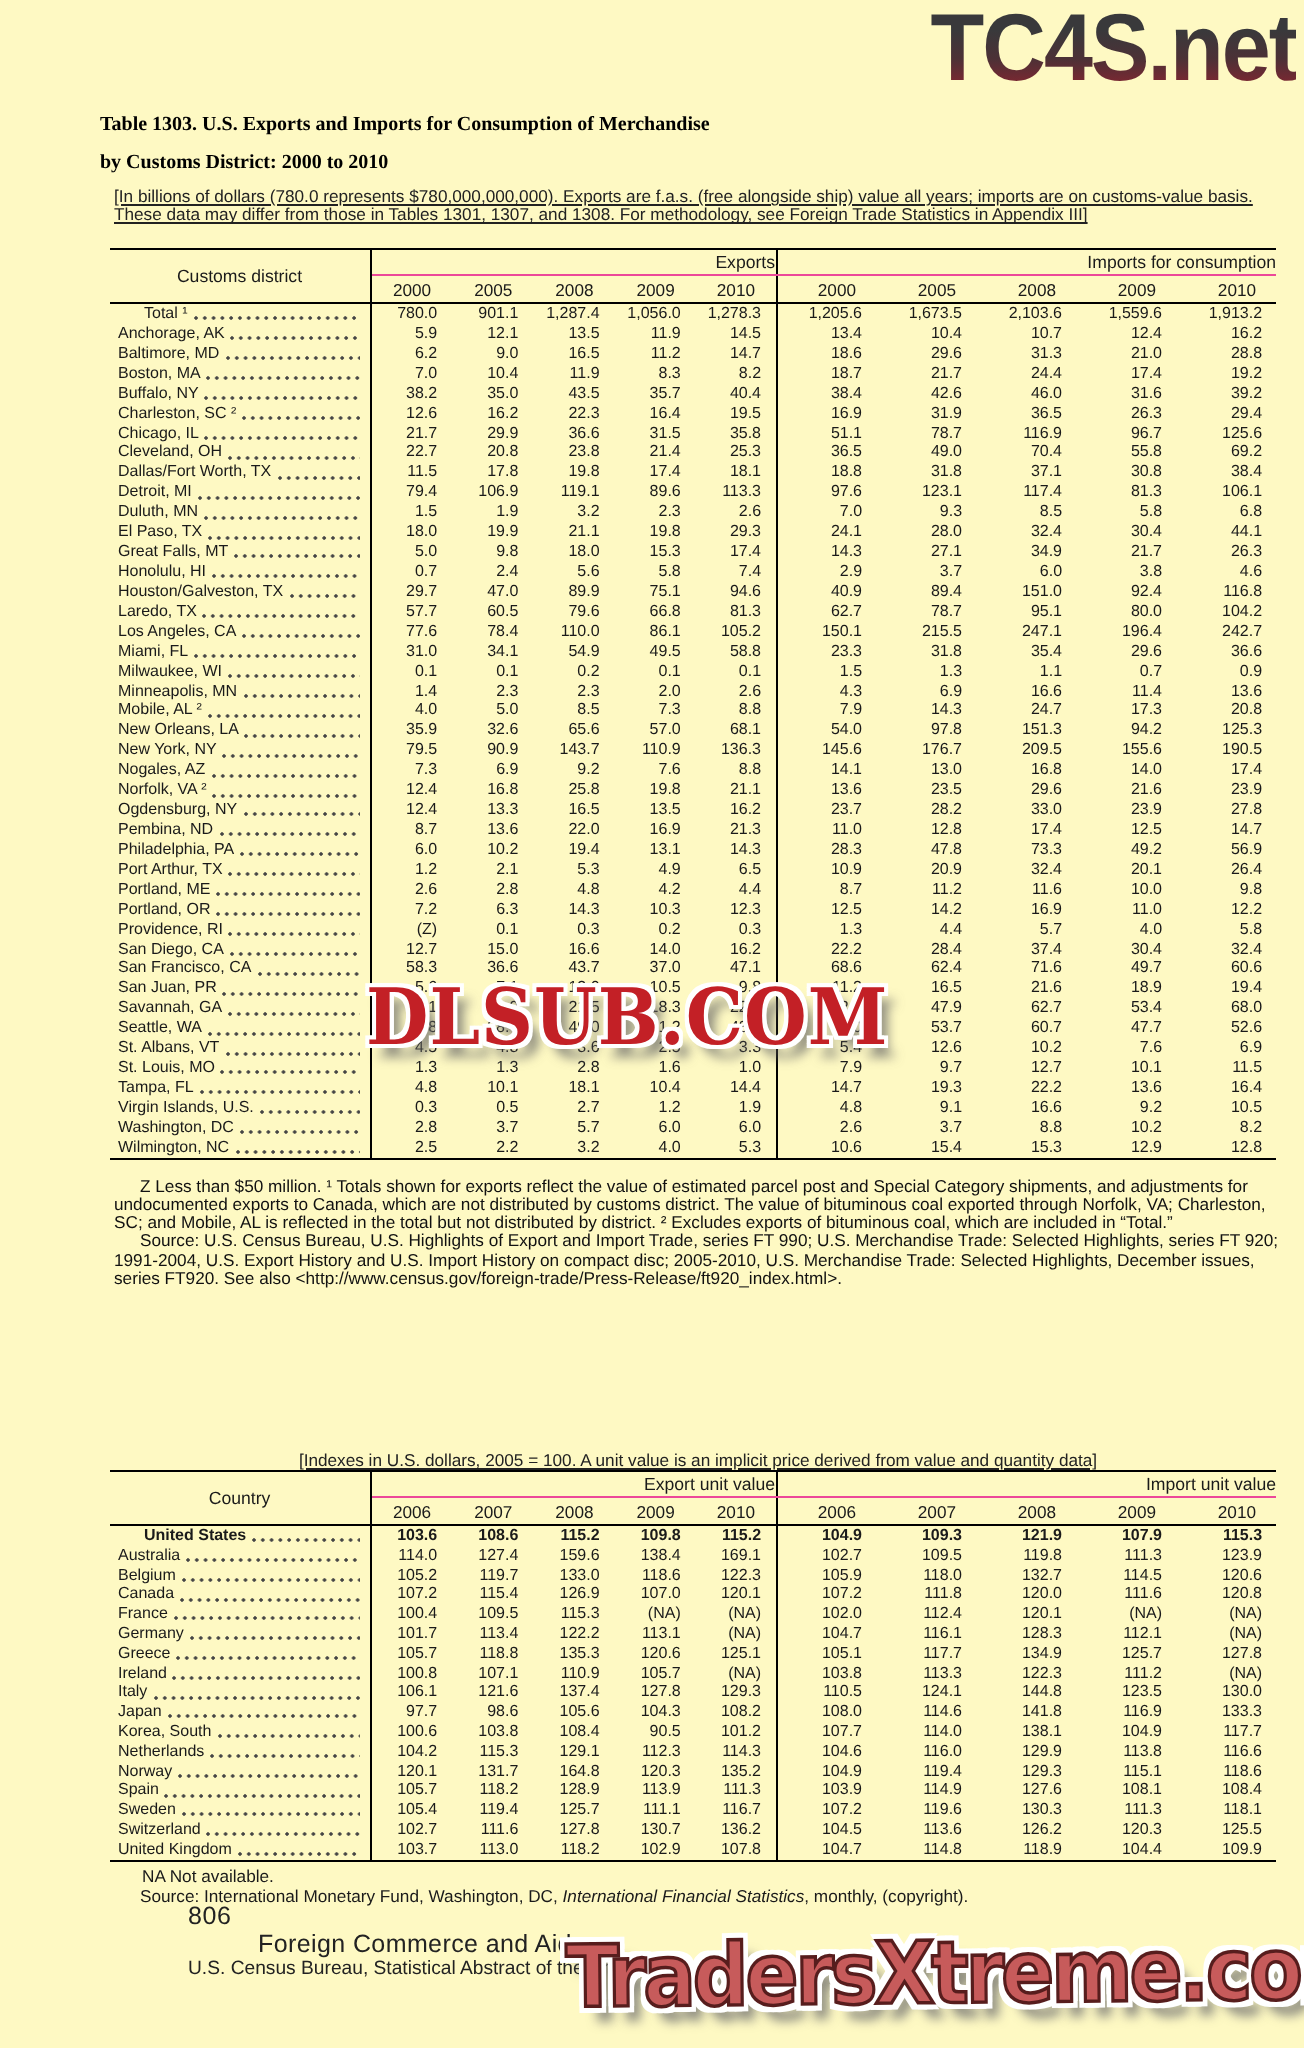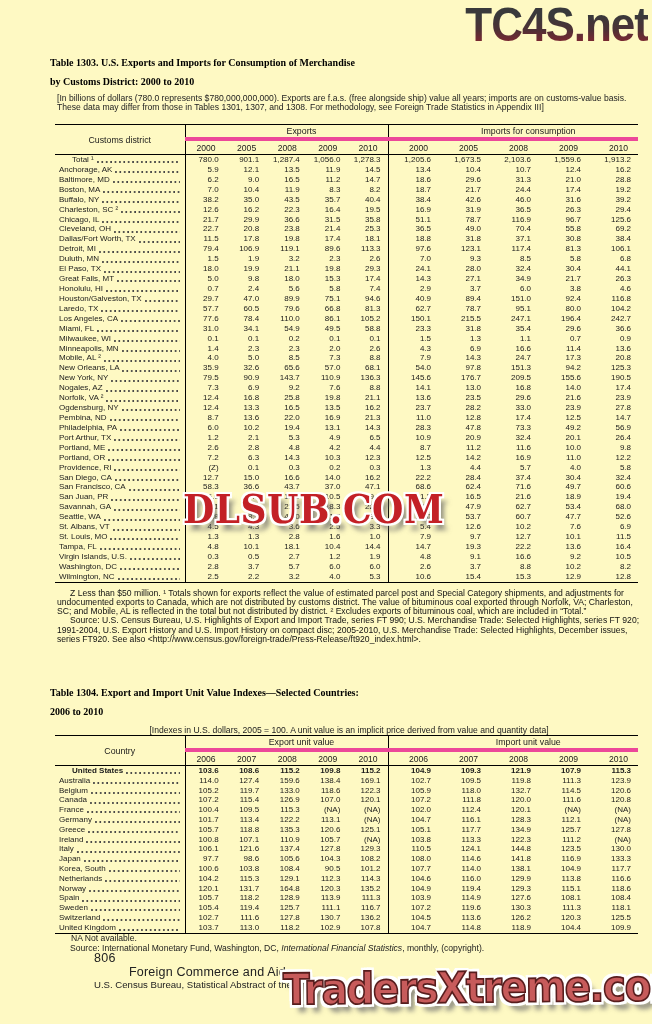--- a/index.html
+++ b/index.html
@@ -5,33 +5,33 @@
   html,body{margin:0;padding:0;background:#9a9a9a;}
   .page{position:relative;width:652px;height:1024px;background:#fef9c3;overflow:hidden;
         font-family:"Liberation Sans",sans-serif;color:#1a1a1a;margin:0 auto;}
 
   
   .tbl-title{position:absolute;left:50px;width:575px;
              font-family:"Liberation Serif",serif;font-weight:700;
              font-size:10px;line-height:19px;color:#000;}
   #t1303-title{top:53px;}
   #t1304-title{top:683px;}
-  .bracket-note{position:absolute;left:57px;width:584px;font-size:8.6px;line-height:9.3px;color:#222;}
+  .bracket-note{position:absolute;left:57px;width:584px;font-size:8.6px;line-height:9.3px;color:#222;text-decoration:underline;}
   #t1303-note{top:94px;}
   #t1304-note{top:726px;text-align:center;}
 
   
   table.stats{position:absolute;left:55px;border-collapse:collapse;table-layout:fixed;width:583px;
               border-top:1.6px solid #000;border-bottom:1.4px solid #000;}
   #table-1303{top:124px;}
   #table-1304{top:735px;}
   col.c-stub{width:130px;} col.c-exp{width:40.6px;} col.c-imp{width:50px;}
   thead{border-bottom:1.4px solid #000;}
   th{font-weight:400;padding:0;white-space:nowrap;}
-  .group-h{font-size:8.8px;height:12px;border-bottom:4px solid #ec4899;text-align:center;padding-left:30px;}
+  .group-h{font-size:8.8px;height:12px;border-bottom:1px solid #ec4899;text-align:right;padding-left:30px;}
   .year-h{font-size:8.6px;height:13px;text-align:right;padding-right:10px;}
   .stub-h{font-size:8.8px;text-align:center;border-right:1px solid #000;}
   .divL{border-left:1.5px solid #000;}
   tbody td{padding:0;height:9.93px;line-height:9.9px;font-size:8px;white-space:nowrap;overflow:hidden;}
   #table-1304 tbody td{height:9.8px;line-height:9.8px;}
   td.num{text-align:right;padding-right:7px;}
   td.stub{border-right:1px solid #000;}
   .stubwrap{display:flex;align-items:flex-start;padding-left:4px;}
   .indent .stubwrap{padding-left:17px;}
   .lbl{white-space:nowrap;}
@@ -894,24 +894,20 @@
           <td class="num">12.8</td>
         </tr>
       </tbody>
     </table>
 
   <div class="fnblock">
     <p>Z Less than $50 million. ¹ Totals shown for exports reflect the value of estimated parcel post and Special Category shipments, and adjustments for undocumented exports to Canada, which are not distributed by customs district. The value of bituminous coal exported through Norfolk, VA; Charleston, SC; and Mobile, AL is reflected in the total but not distributed by district. ² Excludes exports of bituminous coal, which are included in “Total.”</p>
     <p>Source: U.S. Census Bureau, U.S. Highlights of Export and Import Trade, series FT 990;  U.S. Merchandise Trade: Selected Highlights, series FT 920;  1991-2004, U.S. Export History and U.S. Import History on compact disc; 2005-2010, U.S. Merchandise Trade: Selected Highlights, December issues, series FT920. See also  &lt;http://www.census.gov/foreign-trade/Press-Release/ft920_index.html&gt;.</p>
   </div>
 
-  <div class="tbl-title" id="t1304-title">
-    <div>Table 1304. Export and Import Unit Value Indexes—Selected Countries:</div>
-    <div>2006 to 2010</div>
-  </div>
 
   <div class="bracket-note" id="t1304-note">[Indexes in U.S. dollars, 2005 = 100. A unit value is an implicit price derived from value and quantity data]</div>
 
   <table class="stats" id="table-1304">
       <colgroup>
         <col class="c-stub">
         <col class="c-exp">
         <col class="c-exp">
         <col class="c-exp">
         <col class="c-exp">

